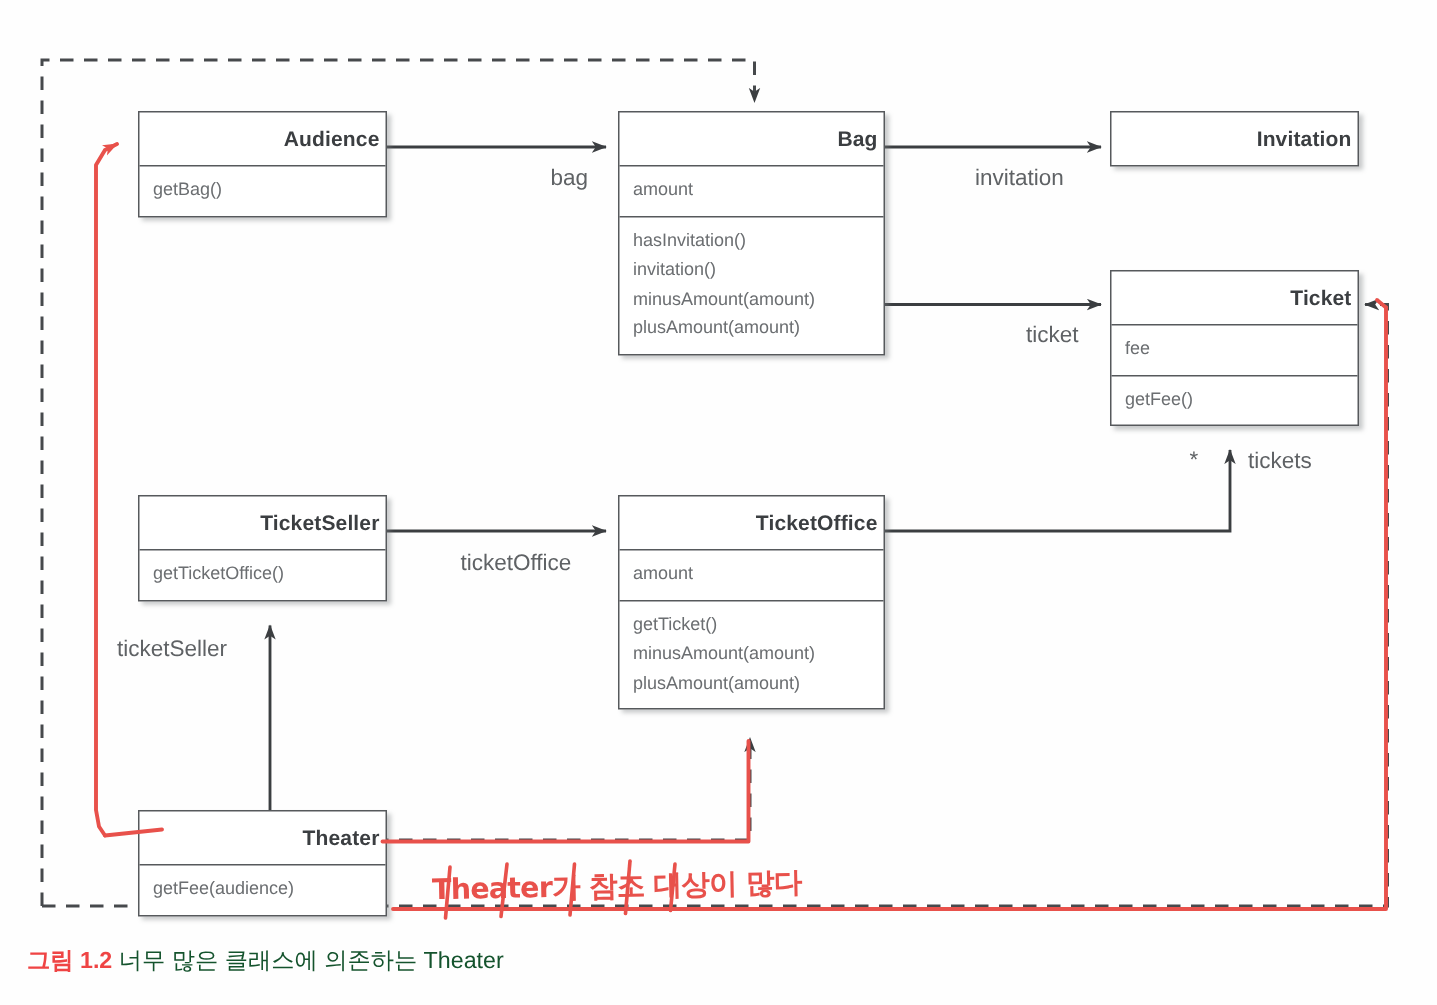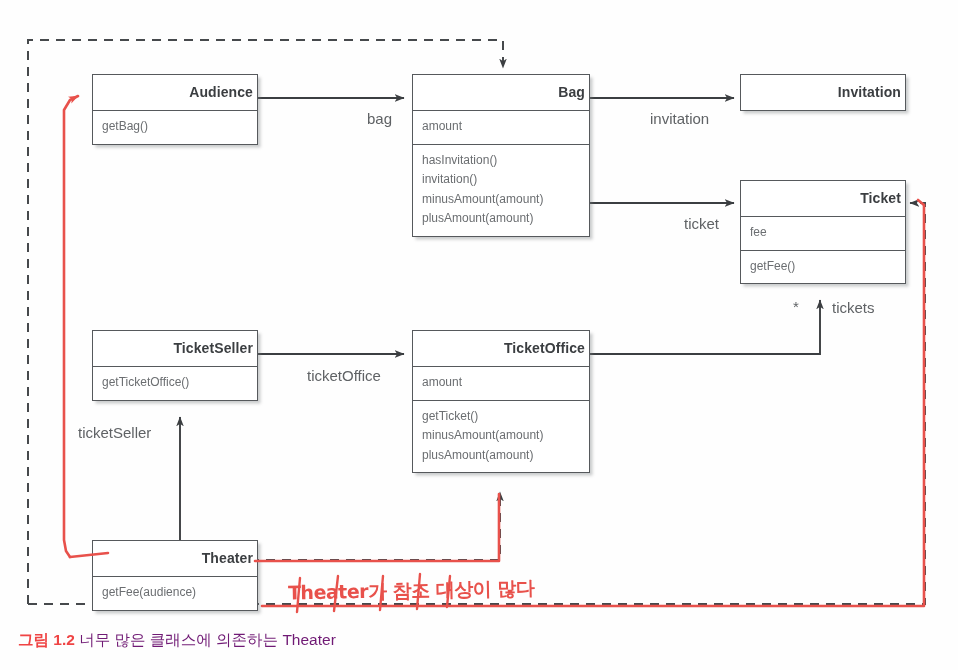--- a/index.html
+++ b/index.html
@@ -88,21 +88,21 @@
     top: 630px;
     font-size: 15.5px;
     color: #6f7275;
     white-space: nowrap;
   }
   #caption .cap-num {
     color: #ef4444;
     font-weight: bold;
   }
   #caption .cap-text {
-    color: #701a75;
+    color: #14532d;
     margin-top: 28px;
   }
   .handwritten {
     position: absolute;
     z-index: 10;
     color: #e8514b;
     font-family: "DejaVu Sans", sans-serif;
     font-size: 19px;
     font-weight: bold;
     letter-spacing: -0.5px;

